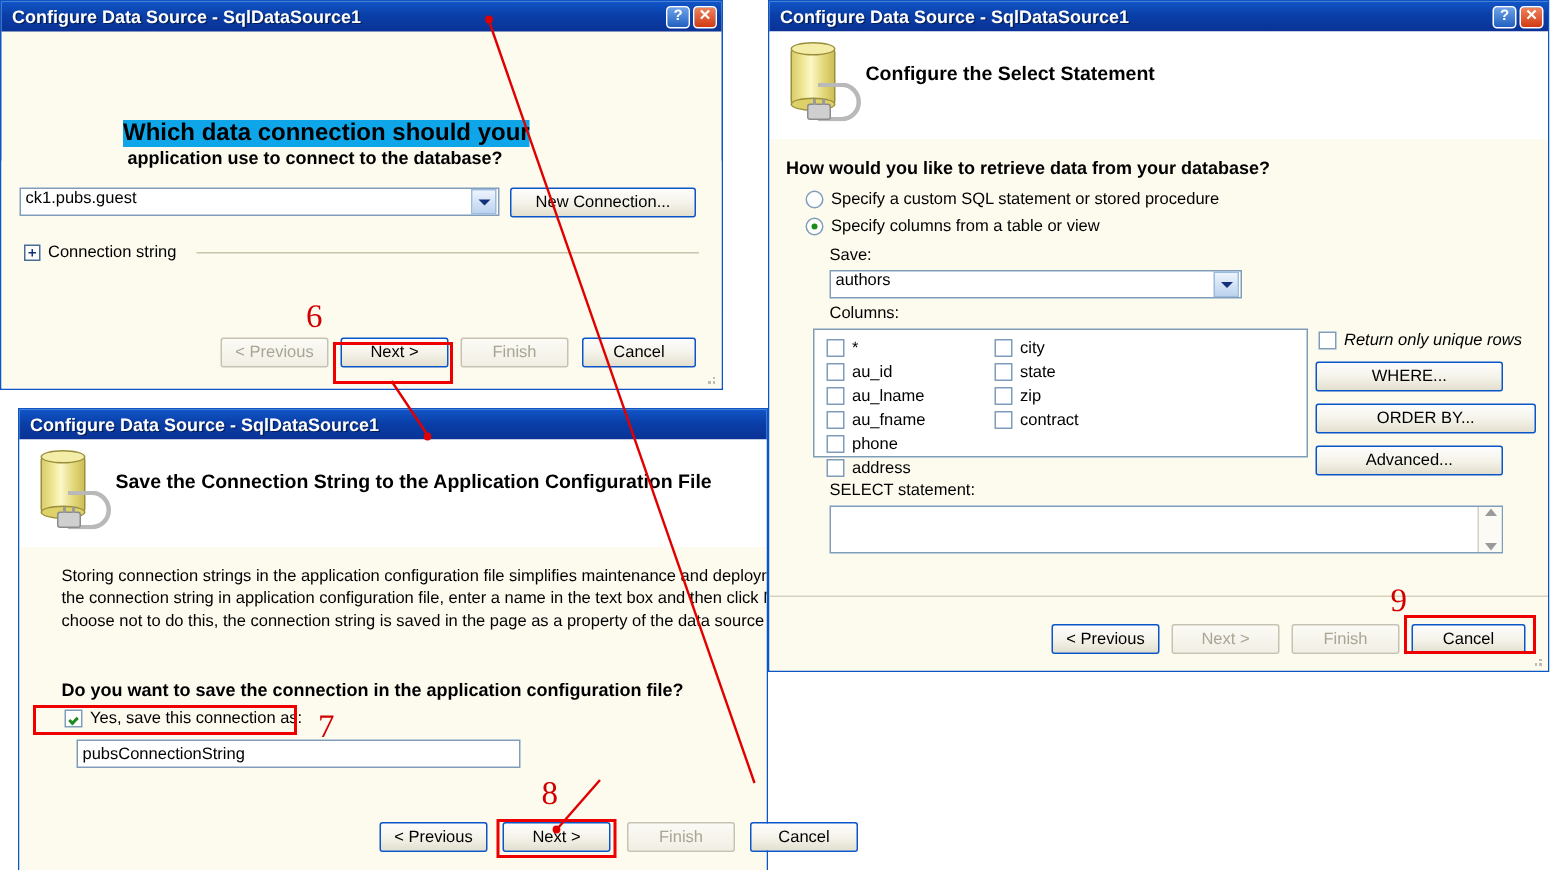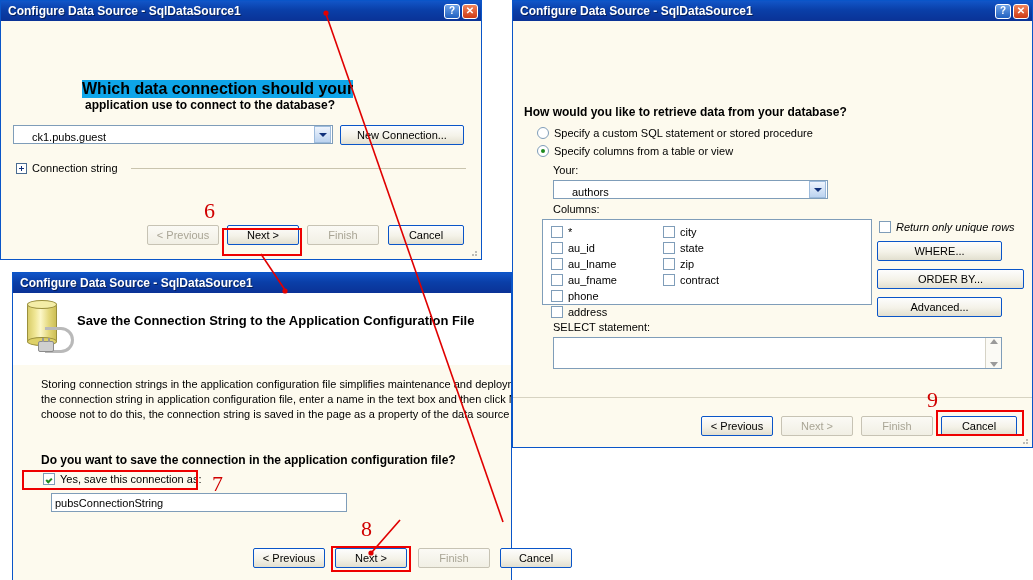--- a/index.html
+++ b/index.html
@@ -50,21 +50,21 @@
 
   
   .btn{
     height:20px;border:1px solid #0A55C8;background:linear-gradient(to bottom,#fdfdfd 0%,#f4f2e8 55%,#e2dfcf 100%);
     font-family:"Liberation Sans", sans-serif;font-size:11px;color:#000;text-align:center;
     line-height:18px;box-sizing:border-box;border-radius:2px;cursor:default;
   }
   .btn.dis{border:1px solid #c7c3b4;color:#a9a595;
            background:linear-gradient(to bottom,#fbfaf5,#f1efe4);}
   .combo{height:19px;border:1px solid #7f9db9;background:#fff;box-sizing:border-box;
-         display:flex;align-items:flex-end;padding-left:18px;font-size:11px;}
+         display:flex;align-items:flex-start;padding-left:3px;font-size:11px;}
   .combo .val{flex:1;white-space:nowrap;overflow:hidden;}
   .combo .arrow{width:17px;height:17px;margin-right:1px;
     background:linear-gradient(to bottom,#eef4fd,#bcd3ef);border:1px solid #9dbbdc;
     display:flex;align-items:center;justify-content:center;box-sizing:border-box;}
   .arrow i{display:block;width:0;height:0;border-left:4px solid transparent;
            border-right:4px solid transparent;border-top:4px solid #11317a;}
   .txt{height:19px;border:1px solid #7f9db9;background:#fff;box-sizing:border-box;
        display:flex;align-items:center;padding-left:3px;font-size:11px;}
   .cb{width:12px;height:12px;border:1px solid #7f9db9;background:#fff;box-sizing:border-box;
       display:inline-block;vertical-align:middle;position:relative;flex:0 0 12px;}
@@ -138,34 +138,44 @@
 
 <div class="dlg" style="left:512px;top:0px;width:521px;height:448px;">
   <div class="titlebar">
     <div class="titletext">Configure Data Source - SqlDataSource1</div>
     <div class="tbtns">
       <div class="tbtn help">?</div>
       <div class="tbtn close">✕</div>
     </div>
   </div>
 
+  <div class="header" style="height:72px;padding:4px 0 0 8px;">
+    <div class="dbicon">
+      <div class="cyl"></div>
+        <div class="cable"></div>
+        <div class="plug"></div>
+    </div>
+    <div style="padding-top:16px;">
+      <div class="hdr-title">Configure the Select Statement</div>
+    </div>
+  </div>
 
   <div class="body" style="position:absolute;left:0;top:92px;right:0;bottom:50px;">
     <div class="bold" style="position:absolute;left:11px;top:12px;font-size:12px;">How would you like to retrieve data from your database?</div>
 
     <div class="row" style="position:absolute;left:24px;top:34px;">
       <span class="rb"></span>
       <span class="lbl">Specify a custom SQL statement or stored procedure</span>
     </div>
     <div class="row" style="position:absolute;left:24px;top:52px;">
       <span class="rb on"></span>
       <span class="lbl">Specify columns from a table or view</span>
     </div>
 
-    <div class="lbl" style="position:absolute;left:40px;top:71px;">Your:</div>
+    <div class="lbl" style="position:absolute;left:40px;top:71px;">Save:</div>
     <div class="combo" style="position:absolute;left:40px;top:87px;width:275px;">
       <span class="val">authors</span>
       <span class="arrow">
           <i></i>
         </span>
     </div>
 
     <div class="lbl" style="position:absolute;left:40px;top:110px;">Columns:</div>
 
     <div style="position:absolute;left:29px;top:126px;width:330px;height:86px;background:#fff;border:1px solid #7f9db9;box-sizing:border-box;">

